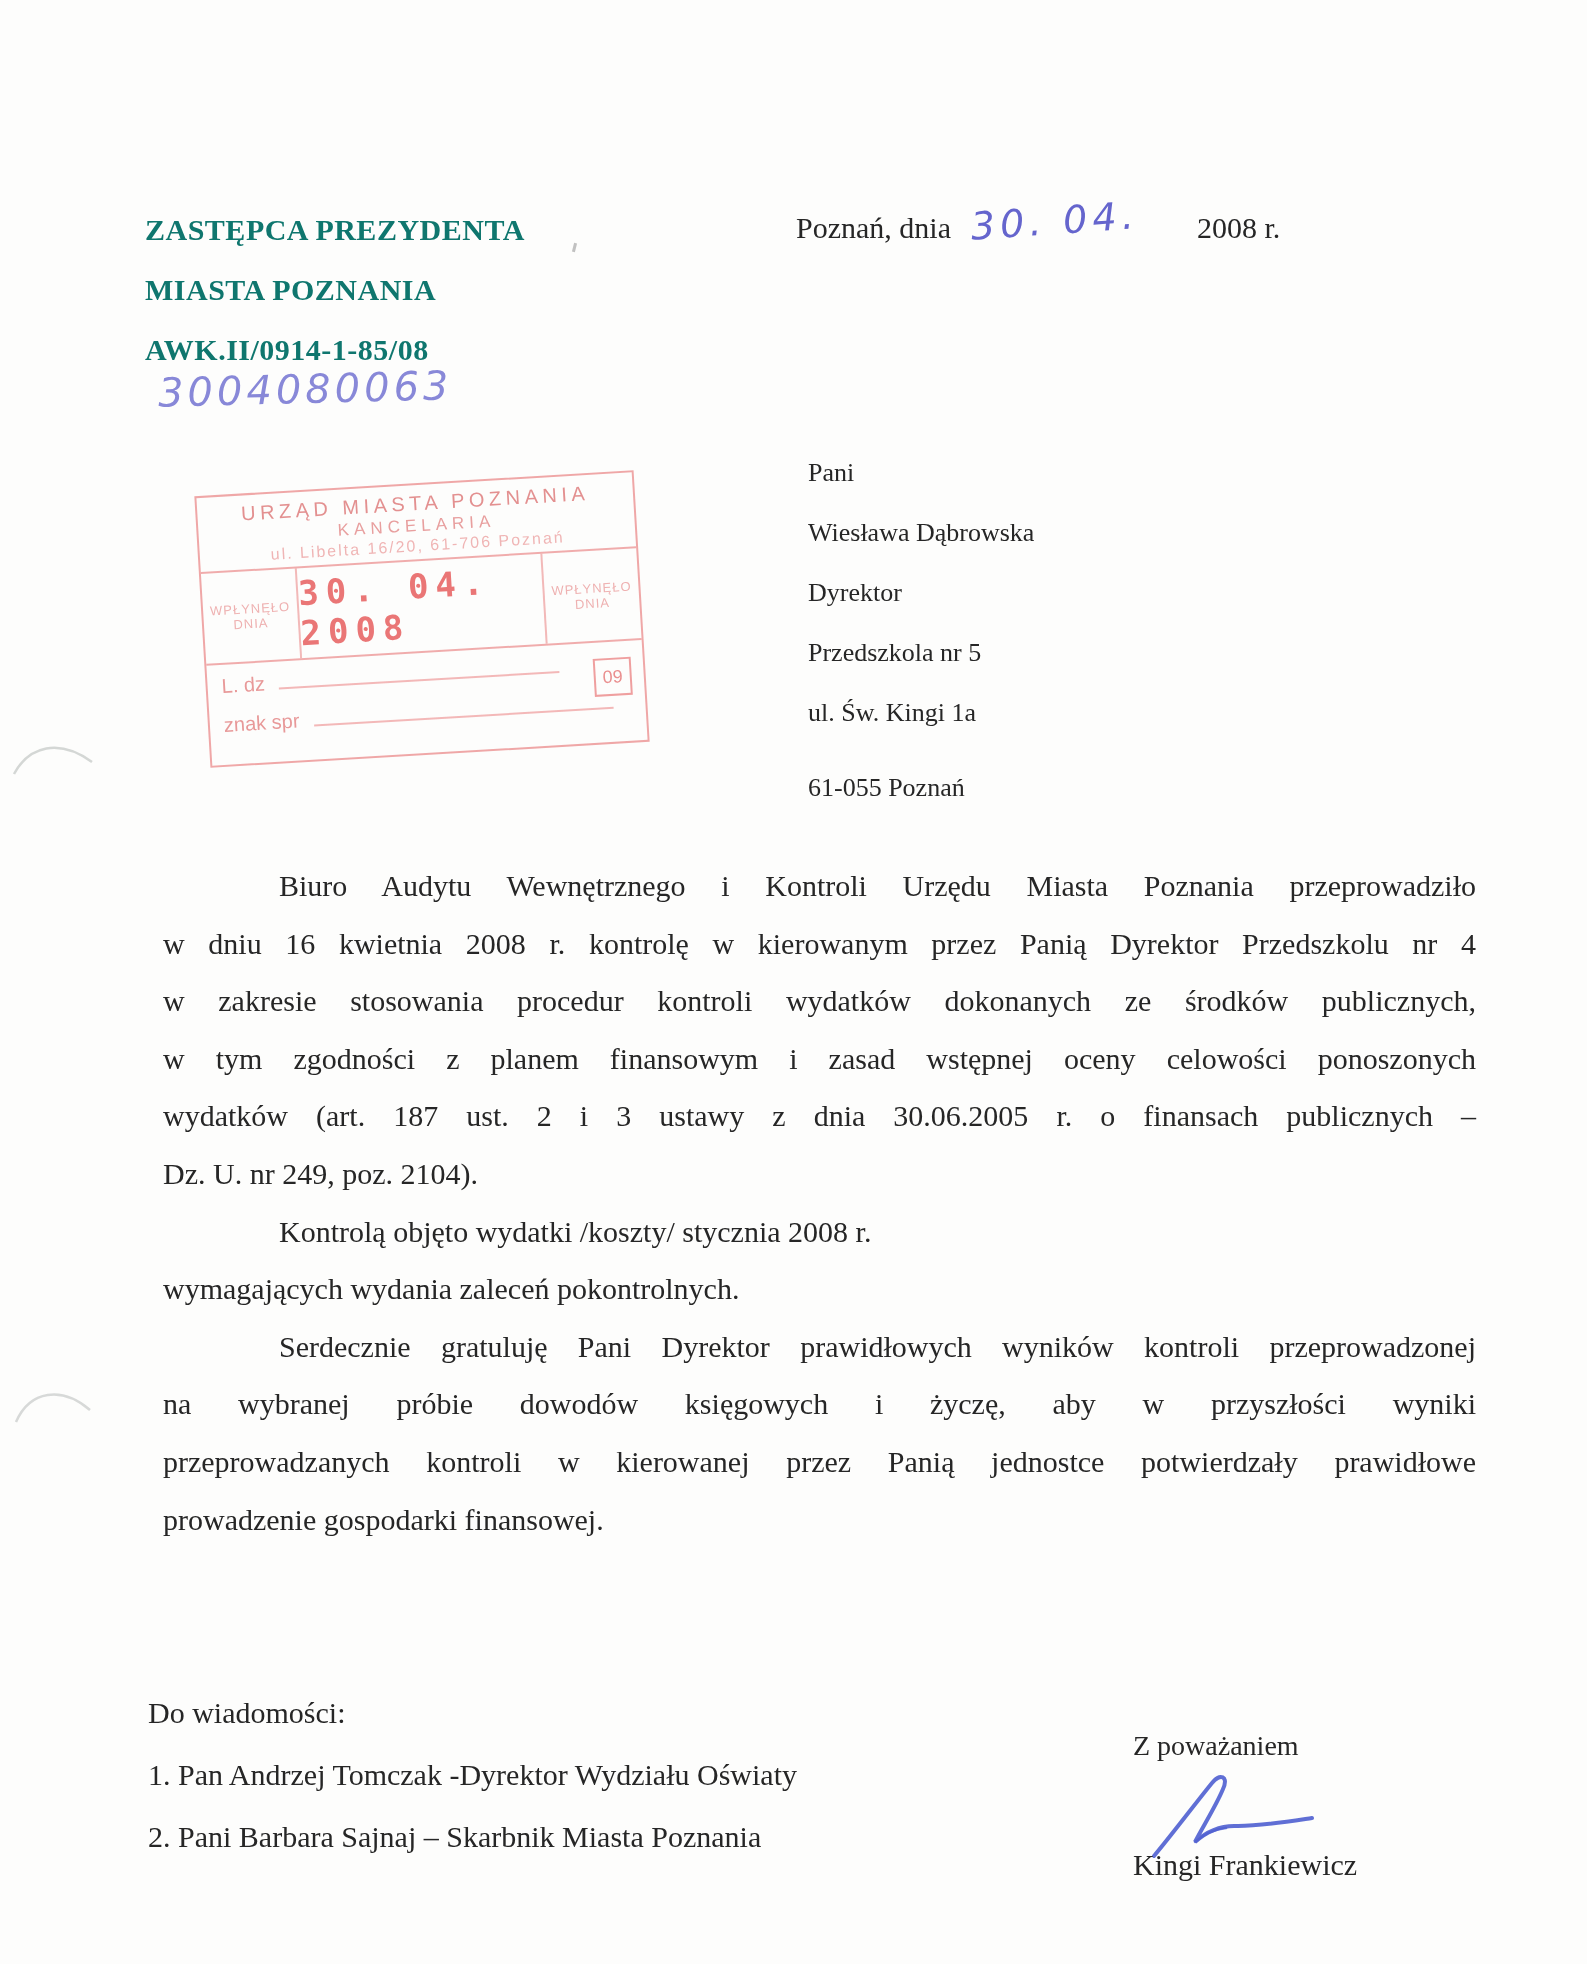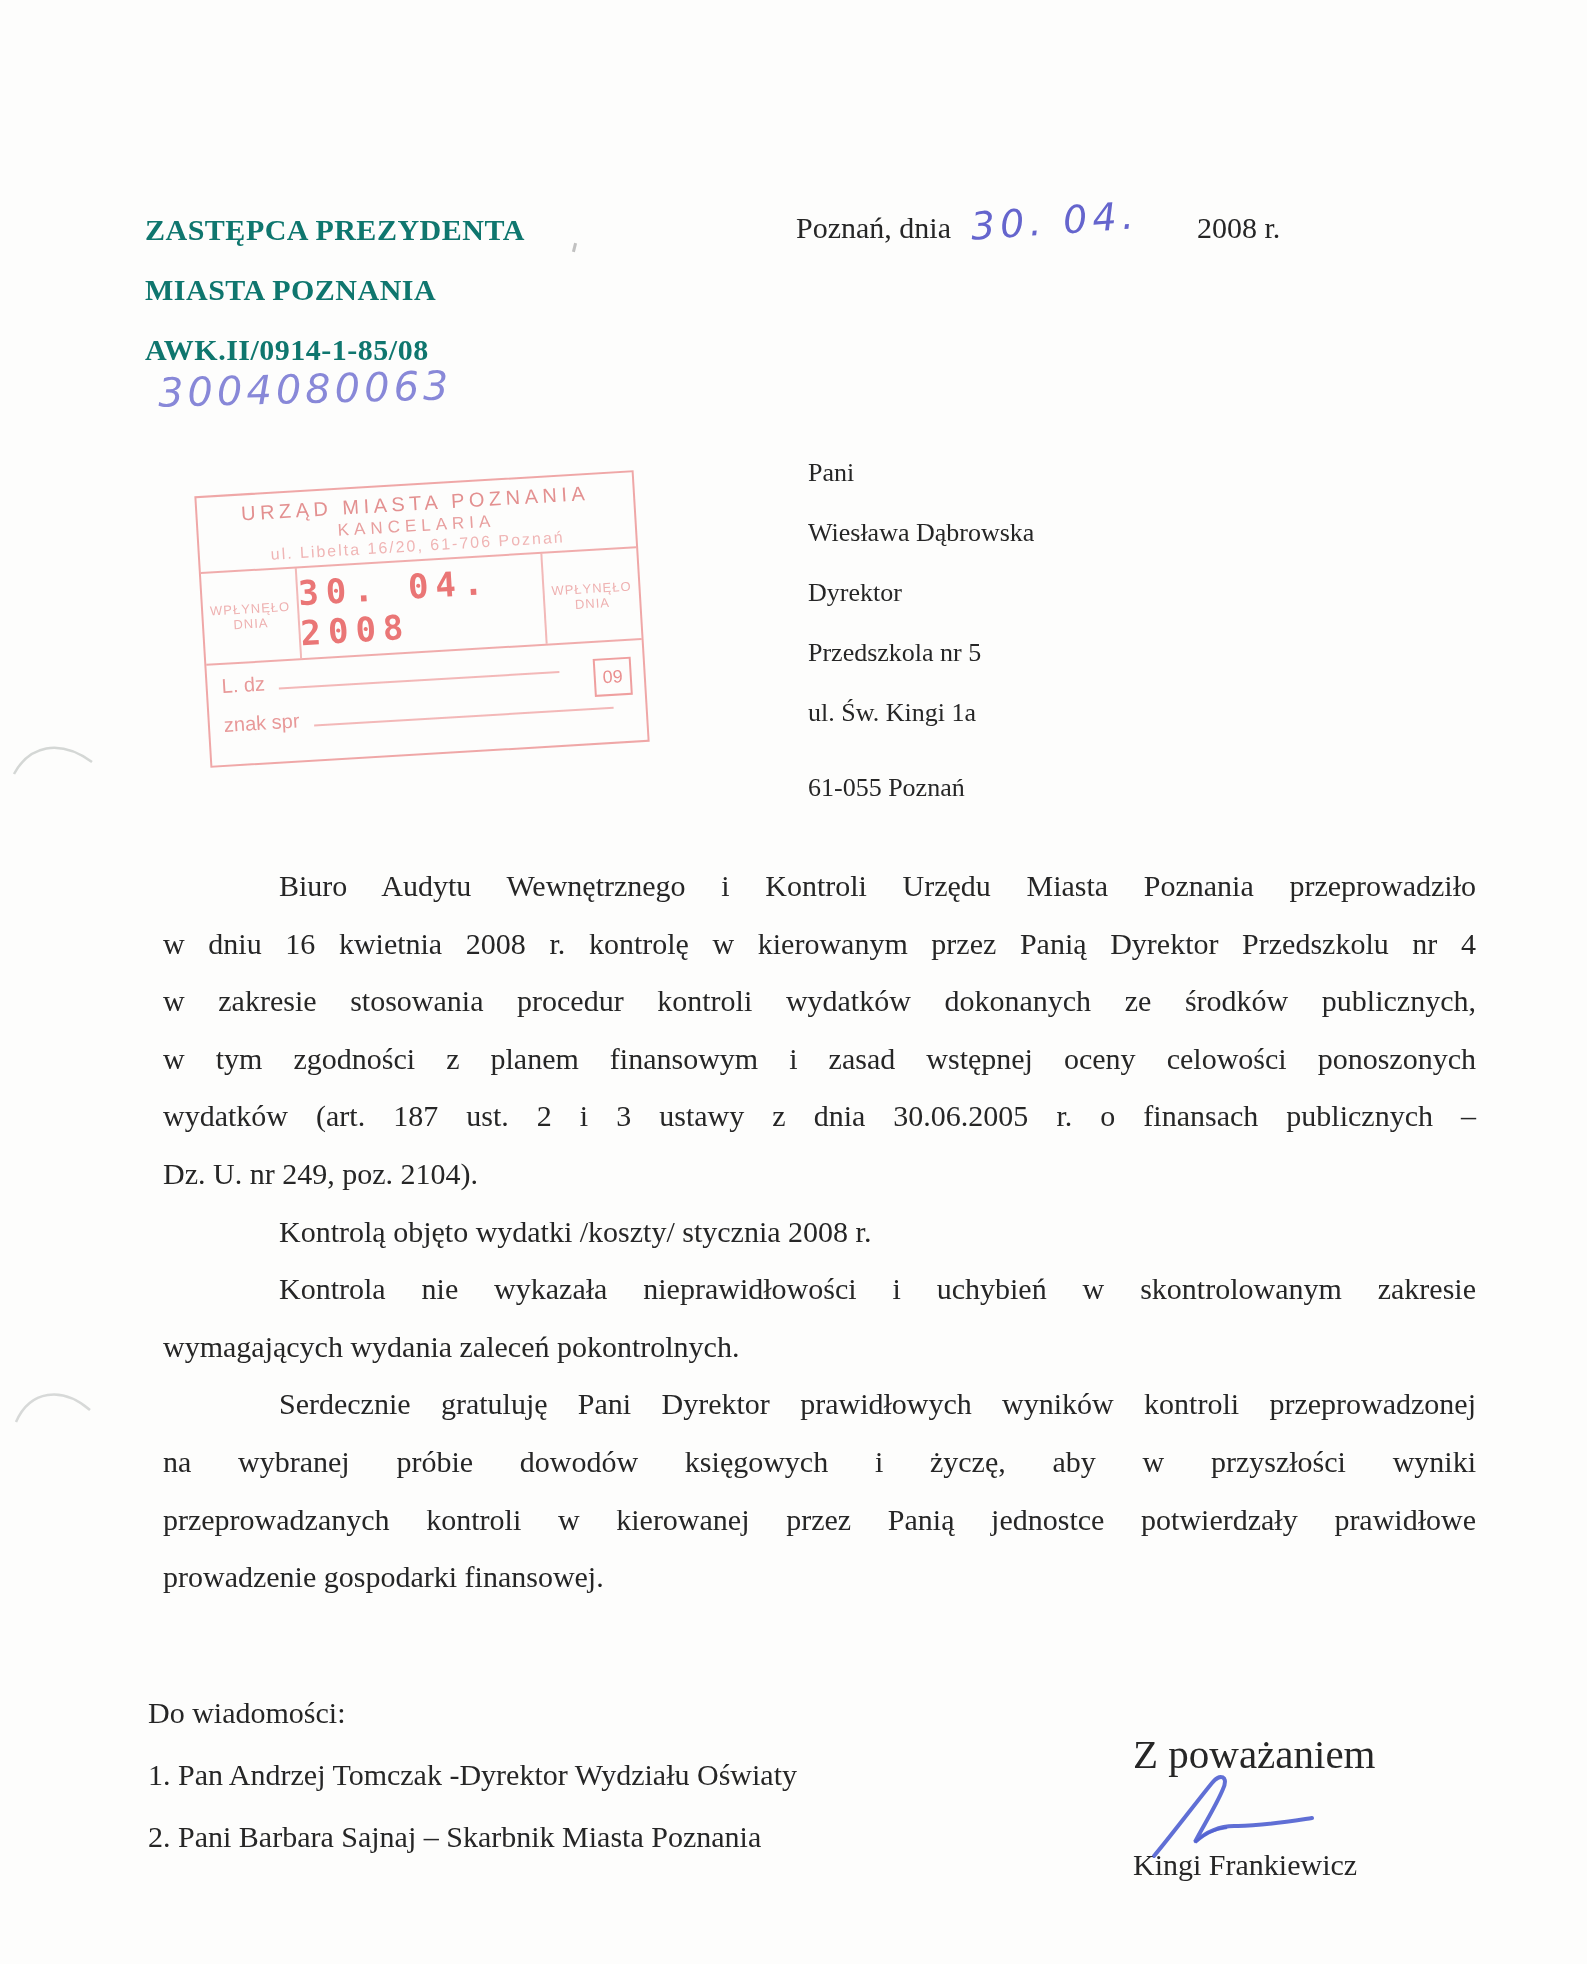--- a/index.html
+++ b/index.html
@@ -60,21 +60,21 @@
   
   .recipient{position:absolute;left:808px;top:443px;font-size:26px;line-height:60px;}
   .recipient .last{margin-top:15px;}
   
   .body-block{position:absolute;left:163px;top:857px;width:1313px;font-size:30px;}
   .line{height:57.6px;line-height:57.6px;white-space:nowrap;}
   .line.just{text-align:justify;text-align-last:justify;text-justify:inter-word;white-space:normal;}
   .line.ind{text-indent:116px;}
   
   .cc-block{position:absolute;left:148px;top:1682px;font-size:30px;line-height:62px;}
-  .closing{position:absolute;left:1133px;top:1730px;font-size:41px;}
+  .closing{position:absolute;left:1133px;top:1730px;font-size:28px;}
   .signature-svg{position:absolute;left:1146px;top:1768px;}
   .signer{position:absolute;left:1133px;top:1848px;font-size:30px;}
   
   .artifact{position:absolute;pointer-events:none;}
   .tick{position:absolute;left:573px;top:243px;width:2.5px;height:9px;background:#8f8f8f;opacity:.55;transform:rotate(14deg);}
 </style>
 </head>
 <body>
 
 <div class="page">
@@ -129,21 +129,20 @@
   </div>
 
   <div class="body-block">
     <div class="line just ind">Biuro Audytu Wewnętrznego i Kontroli Urzędu Miasta Poznania przeprowadziło</div>
     <div class="line just">w dniu 16 kwietnia 2008 r. kontrolę w kierowanym przez Panią Dyrektor Przedszkolu nr 4</div>
     <div class="line just">w zakresie stosowania procedur kontroli wydatków dokonanych ze środków publicznych,</div>
     <div class="line just">w tym zgodności z planem finansowym i zasad wstępnej oceny celowości ponoszonych</div>
     <div class="line just">wydatków (art. 187 ust. 2 i 3 ustawy z dnia 30.06.2005 r. o finansach publicznych –</div>
     <div class="line">Dz. U. nr 249, poz. 2104).</div>
     <div class="line ind">Kontrolą objęto wydatki /koszty/ stycznia 2008 r.</div>
-    <div class="line just ind">Kontrola nie wykazała nieprawidłowości i uchybień w skontrolowanym zakresie</div>
     <div class="line">wymagających wydania zaleceń pokontrolnych.</div>
     <div class="line just ind">Serdecznie gratuluję Pani Dyrektor prawidłowych wyników kontroli przeprowadzonej</div>
     <div class="line just">na wybranej próbie dowodów księgowych i życzę, aby w przyszłości wyniki</div>
     <div class="line just">przeprowadzanych kontroli w kierowanej przez Panią jednostce potwierdzały prawidłowe</div>
     <div class="line">prowadzenie gospodarki finansowej.</div>
   </div>
 
   <div class="cc-block">
     <div>Do wiadomości:</div>
     <div>1. Pan Andrzej Tomczak -Dyrektor Wydziału Oświaty</div>

